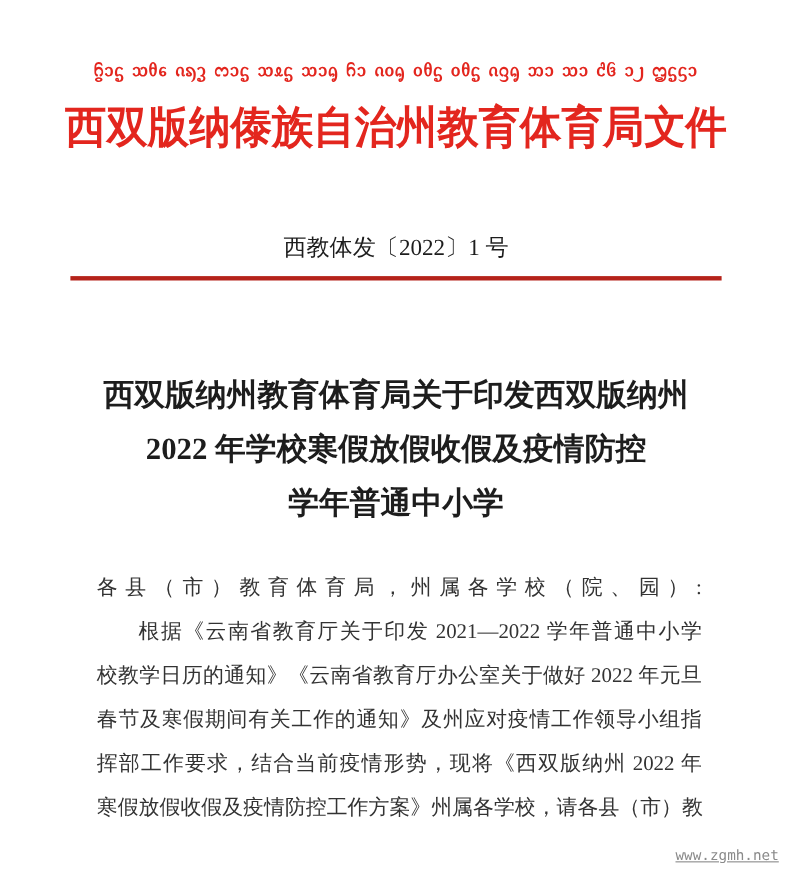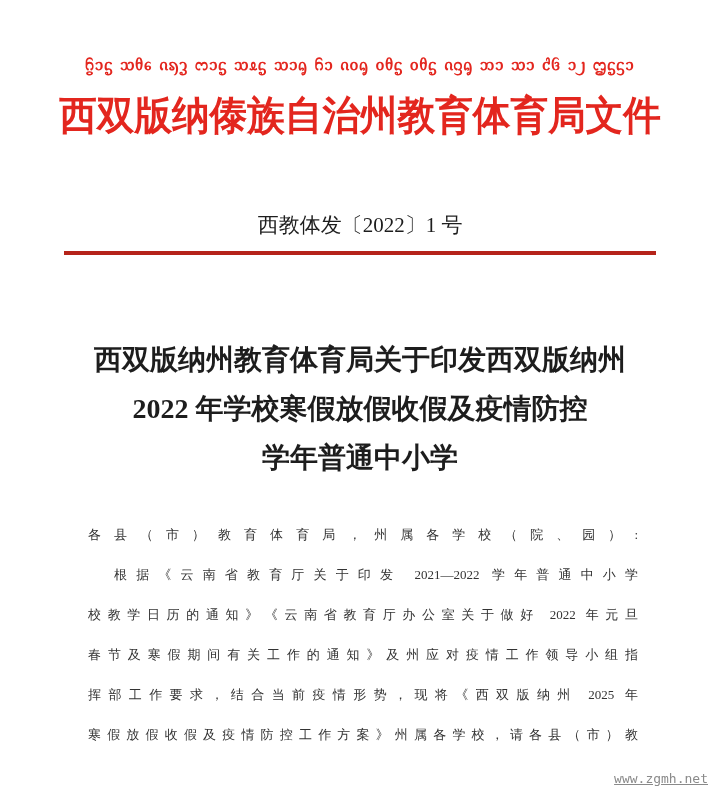--- a/index.html
+++ b/index.html
@@ -52,21 +52,21 @@
     margin-top: 80px;
     text-align: center;
     font-size: 28px;
     font-weight: bold;
     line-height: 49px;
     color: #1d1d1d;
   }
   .doc-title .t-line { white-space: nowrap; }
   .body-text {
     margin: 33px 82px 0 88px;
-    font-size: 13px;
+    font-size: 19px;
     line-height: 40px;
     color: #333333;
   }
   .p-line {
     text-align: justify;
     text-align-last: justify;
     white-space: nowrap;
   }
   .p-line.indent { text-indent: 2em; }
   .salutation { text-align: left; }
@@ -97,19 +97,19 @@
     <div class="t-line">西双版纳州教育体育局关于印发西双版纳州</div>
     <div class="t-line">2022 年学校寒假放假收假及疫情防控</div>
     <div class="t-line">学年普通中小学</div>
   </div>
 
   <div class="body-text">
     <div class="p-line salutation">各县（市）教育体育局，州属各学校（院、园）:</div>
     <div class="p-line indent">根据《云南省教育厅关于印发 2021—2022 学年普通中小学</div>
     <div class="p-line">校教学日历的通知》《云南省教育厅办公室关于做好 2022 年元旦</div>
     <div class="p-line">春节及寒假期间有关工作的通知》及州应对疫情工作领导小组指</div>
-    <div class="p-line">挥部工作要求，结合当前疫情形势，现将《西双版纳州 2025 年</div>
+    <div class="p-line">挥部工作要求，结合当前疫情形势，现将《西双版纳州 2022 年</div>
     <div class="p-line">寒假放假收假及疫情防控工作方案》州属各学校，请各县（市）教</div>
   </div>
 
   <div class="watermark">www.zgmh.net</div>
 
 </div>
 
 </body></html>

